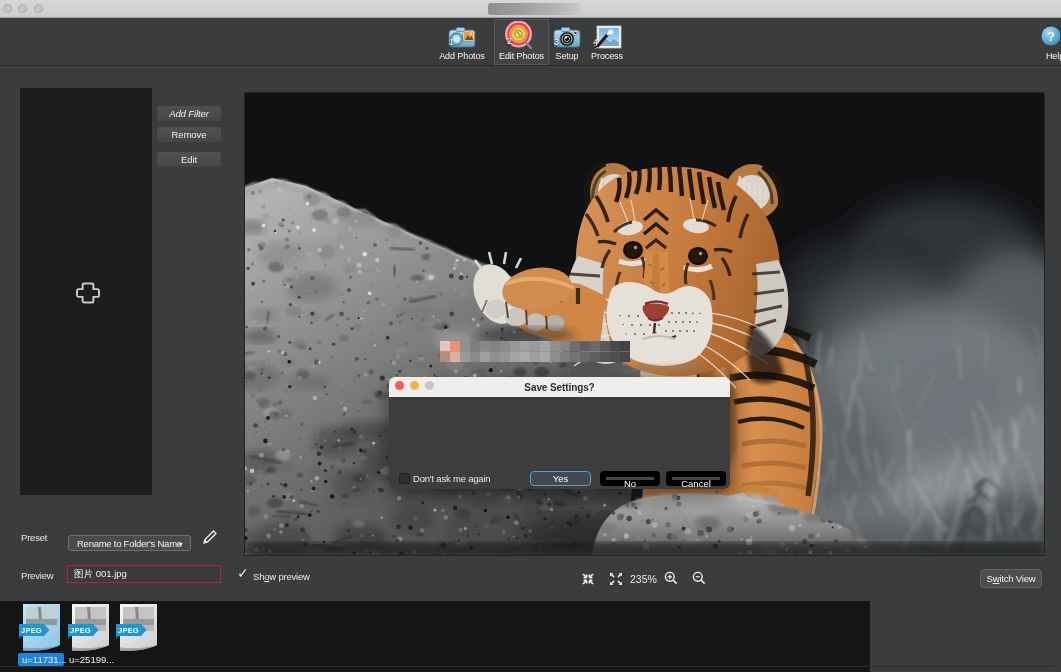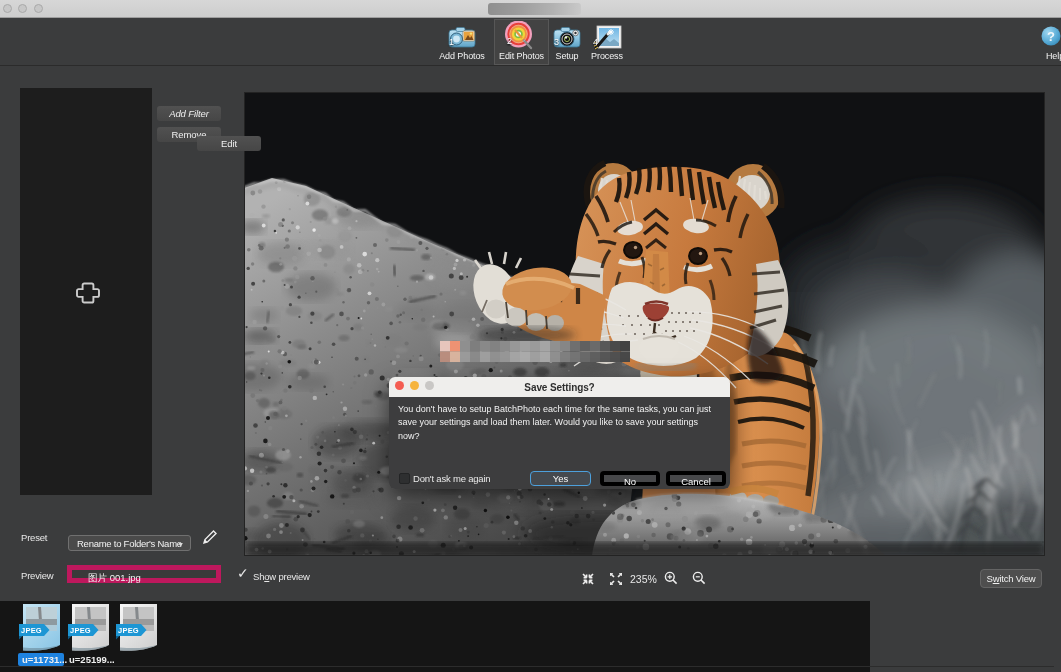--- a/index.html
+++ b/index.html
@@ -18,37 +18,37 @@
 #editcell { left:494px; top:19px; width:55px; height:46px; background:#434343; border:1px solid #575757; }
 .num { position:absolute; font-size:9px; color:#fff; text-shadow:0 1px 2px #000; }
 
 #filterpanel { left:20px; top:88px; width:132px; height:407px; background:#1d1d1d; }
 .sidebtn { position:absolute; left:157px; width:64px; height:15px; background:linear-gradient(#515151,#464646);
   border-radius:3px; color:#efefef; font-size:9.5px; text-align:center; line-height:15px; letter-spacing:-0.1px; }
 
 .lbl { position:absolute; color:#e8e8e8; font-size:9.5px; letter-spacing:-0.2px; }
 #presetdd { left:68px; top:528px; width:123px; height:16px; background:#4a4a4a; border:1px solid #707070;
   border-radius:3px; color:#f2f2f2; font-size:9.5px; letter-spacing:-0.25px; line-height:15px; padding-left:8px; white-space:nowrap; overflow:hidden;margin-top:7px; }
-#previewinput { left:67px; top:565px; width:154px; height:18px; background:#3a3a3a; border:5px solid #be185d;
-  color:#f2f2f2; font-size:9.5px; line-height:16px; padding-left:16px; }
+#previewinput { left:67px; top:565px; width:154px; height:18px; background:#3a3a3a; border:1px solid #be185d;
+  color:#f2f2f2; font-size:9.5px; line-height:16px; padding-left:6px; }
 #switchview { left:980px; top:569px; width:62px; height:19px; background:#4e4e4e; border:1px solid #646464;
   border-radius:4px; color:#f0f0f0; font-size:9.5px; text-align:center; line-height:18px; letter-spacing:-0.2px; }
 
 #strip { left:0; top:601px; width:870px; height:71px; background:#151515; overflow:hidden;text-align:right; }
 #striplinetop { left:0; top:666px; width:1054px; height:1px; background:#2c2c2c; }
-.thumblabel { position:absolute; top:53px; color:#f0f0f0; font-size:9.5px; white-space:nowrap;font-weight:bold; }
+.thumblabel { position:absolute; top:53px; color:#f0f0f0; font-size:9.5px; white-space:nowrap; }
 
 #dialog { left:389px; top:377px; width:341px; height:112px; border-radius:6px;
   box-shadow:0 8px 22px rgba(0,0,0,0.55); }
 #dlgtitle { position:absolute; left:0; top:0; width:341px; height:20px; background:#efeeec;
   border-radius:6px 6px 0 0; text-align:center; font-size:10px; font-weight:bold; color:#2e2e2e; line-height:21px; letter-spacing:-0.1px; }
 #dlgbody { position:absolute; left:0; top:20px; width:341px; height:92px; background:#3d3d3e; border-radius:0 0 6px 6px; }
 .dlgc { position:absolute; top:4px; width:9px; height:9px; border-radius:50%; }
 #dlgtext { position:absolute; left:9px; top:6px; white-space:nowrap; color:#f2f2f2; font-size:9px; letter-spacing:0px; line-height:13.4px; }
-.dlgbtn { position:absolute; top:74px; height:15px; background:#47484a; border:4px solid #000000; border-radius:4px;
+.dlgbtn { position:absolute; top:74px; height:15px; background:#47484a; border:6px solid #000000; border-radius:4px;
   color:#fafafa; font-size:9.5px; text-align:center; line-height:14px; }
 #cbx { position:absolute; left:10px; top:76px; width:11px; height:11px; background:#2e2f30; border:1px solid #232425; border-radius:2px; }
 </style>
 </head>
 <body>
 
 <div class="abs" id="photo" style="left:244px; top:92px; width:801px; height:464px; background:#1a1a1a;">
 <svg width="801" height="464" viewBox="0 0 801 464" xmlns="http://www.w3.org/2000/svg">
 <defs>
 <linearGradient id="bgv" x1="0" y1="0" x2="0" y2="1">
@@ -1630,21 +1630,21 @@
 <div class="abs num" style="left:554px; top:37px;">3</div>
 <div class="abs num" style="left:593px; top:37px;">4</div>
 
 <div class="abs" id="filterpanel">
     <svg style="position:absolute; left:56px; top:193px;" width="24" height="24" viewBox="0 0 24 24" xmlns="http://www.w3.org/2000/svg">
       <path d="M8.2,2.5 h7.6 a1.6,1.6 0 0 1 1.6,1.6 v4 h4 a1.6,1.6 0 0 1 1.6,1.6 v4.6 a1.6,1.6 0 0 1 -1.6,1.6 h-4 v4 a1.6,1.6 0 0 1 -1.6,1.6 h-7.6 a1.6,1.6 0 0 1 -1.6,-1.6 v-4 h-4 a1.6,1.6 0 0 1 -1.6,-1.6 v-4.6 a1.6,1.6 0 0 1 1.6,-1.6 h4 v-4 a1.6,1.6 0 0 1 1.6,-1.6 Z" fill="none" stroke="#cccccc" stroke-width="1.9"></path>
     </svg>
   </div>
 <div class="sidebtn" style="top:106px;font-style:italic;">Add Filter</div>
 <div class="sidebtn" style="top:127px;">Remove</div>
-<div class="sidebtn" style="top:136px;margin-left:40px;">Edit</div>
+<div class="sidebtn" style="top:152px;">Edit</div>
 
 <div class="lbl" style="left:21px; top:532px;">Preset</div>
 <div class="abs" id="presetdd">Rename to Folder's Name<span style="position:absolute; right:6px; top:1px; font-size:7px; color:#d8d8d8;">▼</span></div>
 <svg class="abs" style="left:202px; top:529px;" width="16" height="16" viewBox="0 0 16 16" xmlns="http://www.w3.org/2000/svg">
     <path d="M2,14 L3,10.5 L11.5,2 L14,4.5 L5.5,13 Z" fill="none" stroke="#ededed" stroke-width="1.4"></path>
     <path d="M2,14 L3,10.5 L5.5,13 Z" fill="#ededed"></path>
   </svg>
 <div class="lbl" style="left:21px; top:570px;">Preview</div>
 <div class="abs" id="previewinput">图片 001.jpg</div>
 <div class="lbl" style="left:237px; top:565px; font-size:14px;">✓</div>
@@ -1749,21 +1749,20 @@
     </svg>
 <div class="abs" style="left:18px; top:52px; width:46px; height:13px; background:#1e82df; border-radius:2px;"></div>
 <div class="thumblabel" style="left:22px;">u=11731...</div>
 <div class="thumblabel" style="left:69px;">u=25199...</div>
 <div class="thumblabel" style="left:117px;margin-top:42px;">export-p...</div>
 </div>
 <div class="abs" id="striplinetop"></div>
 
 <div class="abs" id="dialog">
   <div id="dlgbody">
-    <div id="dlgtext">You don't have to setup BatchPhoto each time for the same tasks, you can just<br>save your settings and load them later. Would you like to save your settings<br>now?</div>
     <div id="cbx"></div>
     <div class="lbl" style="left:24px; top:76px;">Don't ask me again</div>
     <div class="dlgbtn" style="left:141px; width:61px; border:1.5px solid #4da0dc; background:#45494e;">Yes</div>
     <div class="dlgbtn" style="left:211px; width:60px;">No</div>
     <div class="dlgbtn" style="left:277px; width:60px;">Cancel</div>
   </div>
   <div id="dlgtitle">Save Settings?</div>
   <div class="dlgc" style="left:6px; background:#f45c51;"></div>
   <div class="dlgc" style="left:21px; background:#f6b43e;"></div>
   <div class="dlgc" style="left:36px; background:#c9c7c5;"></div>

